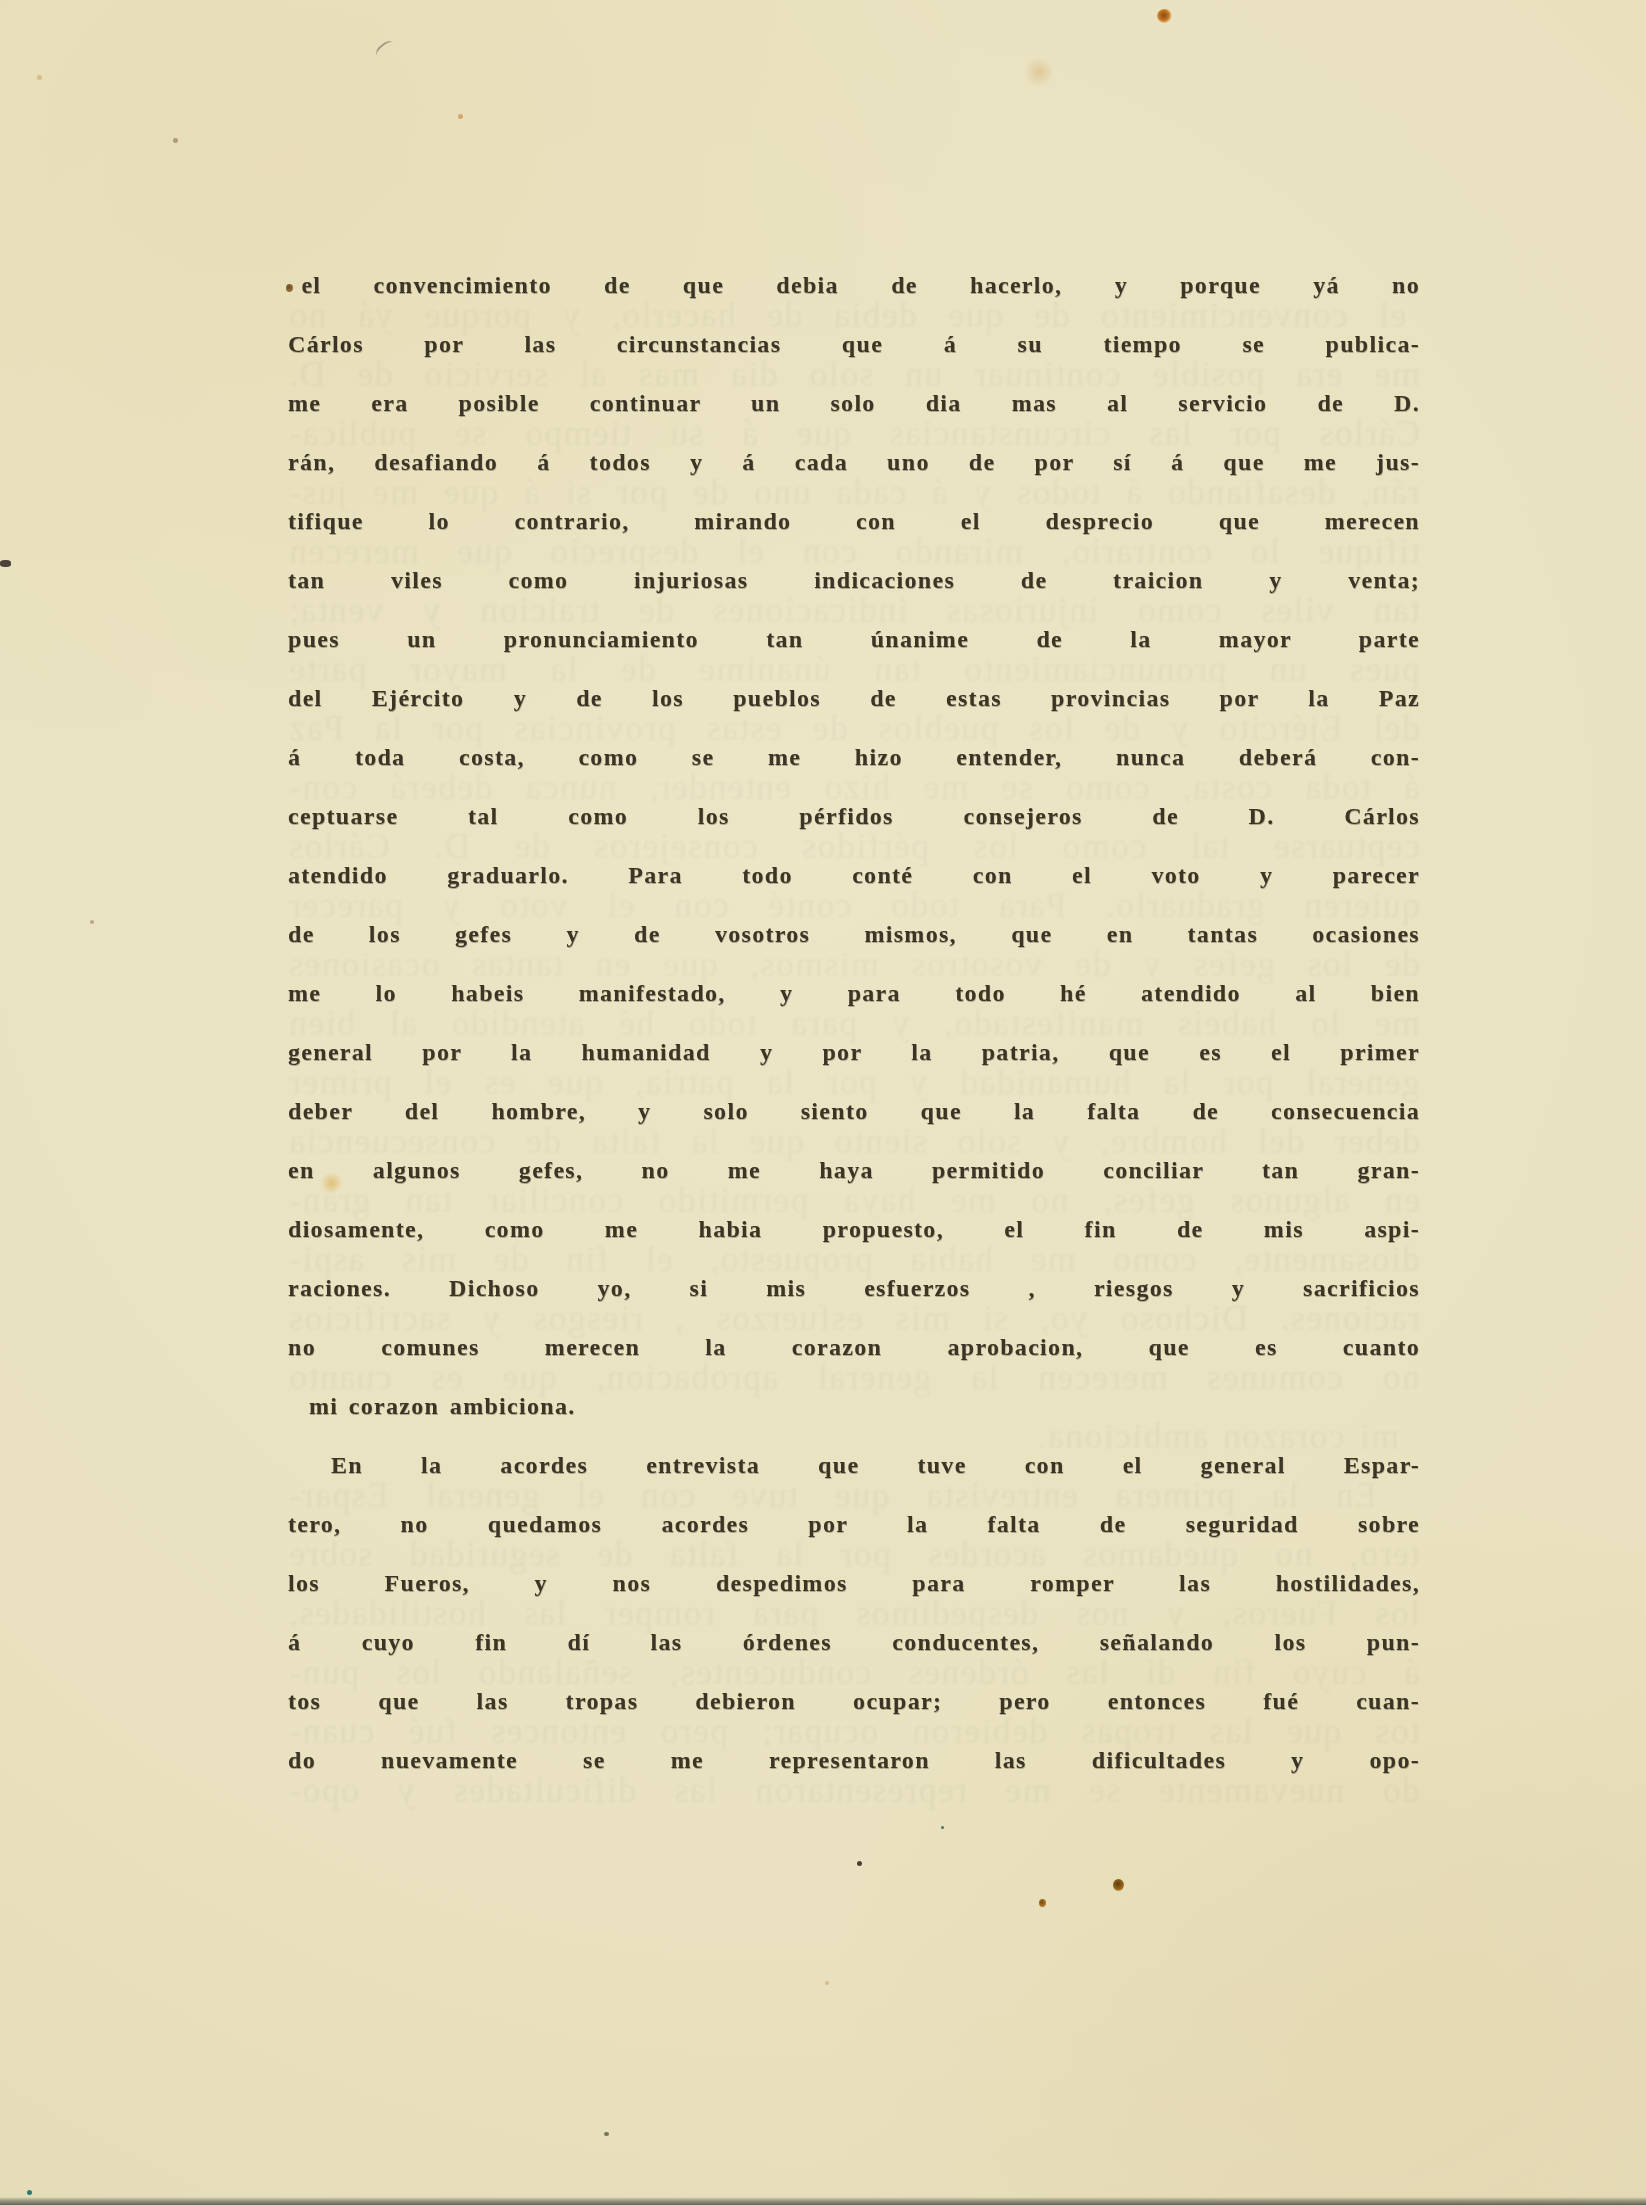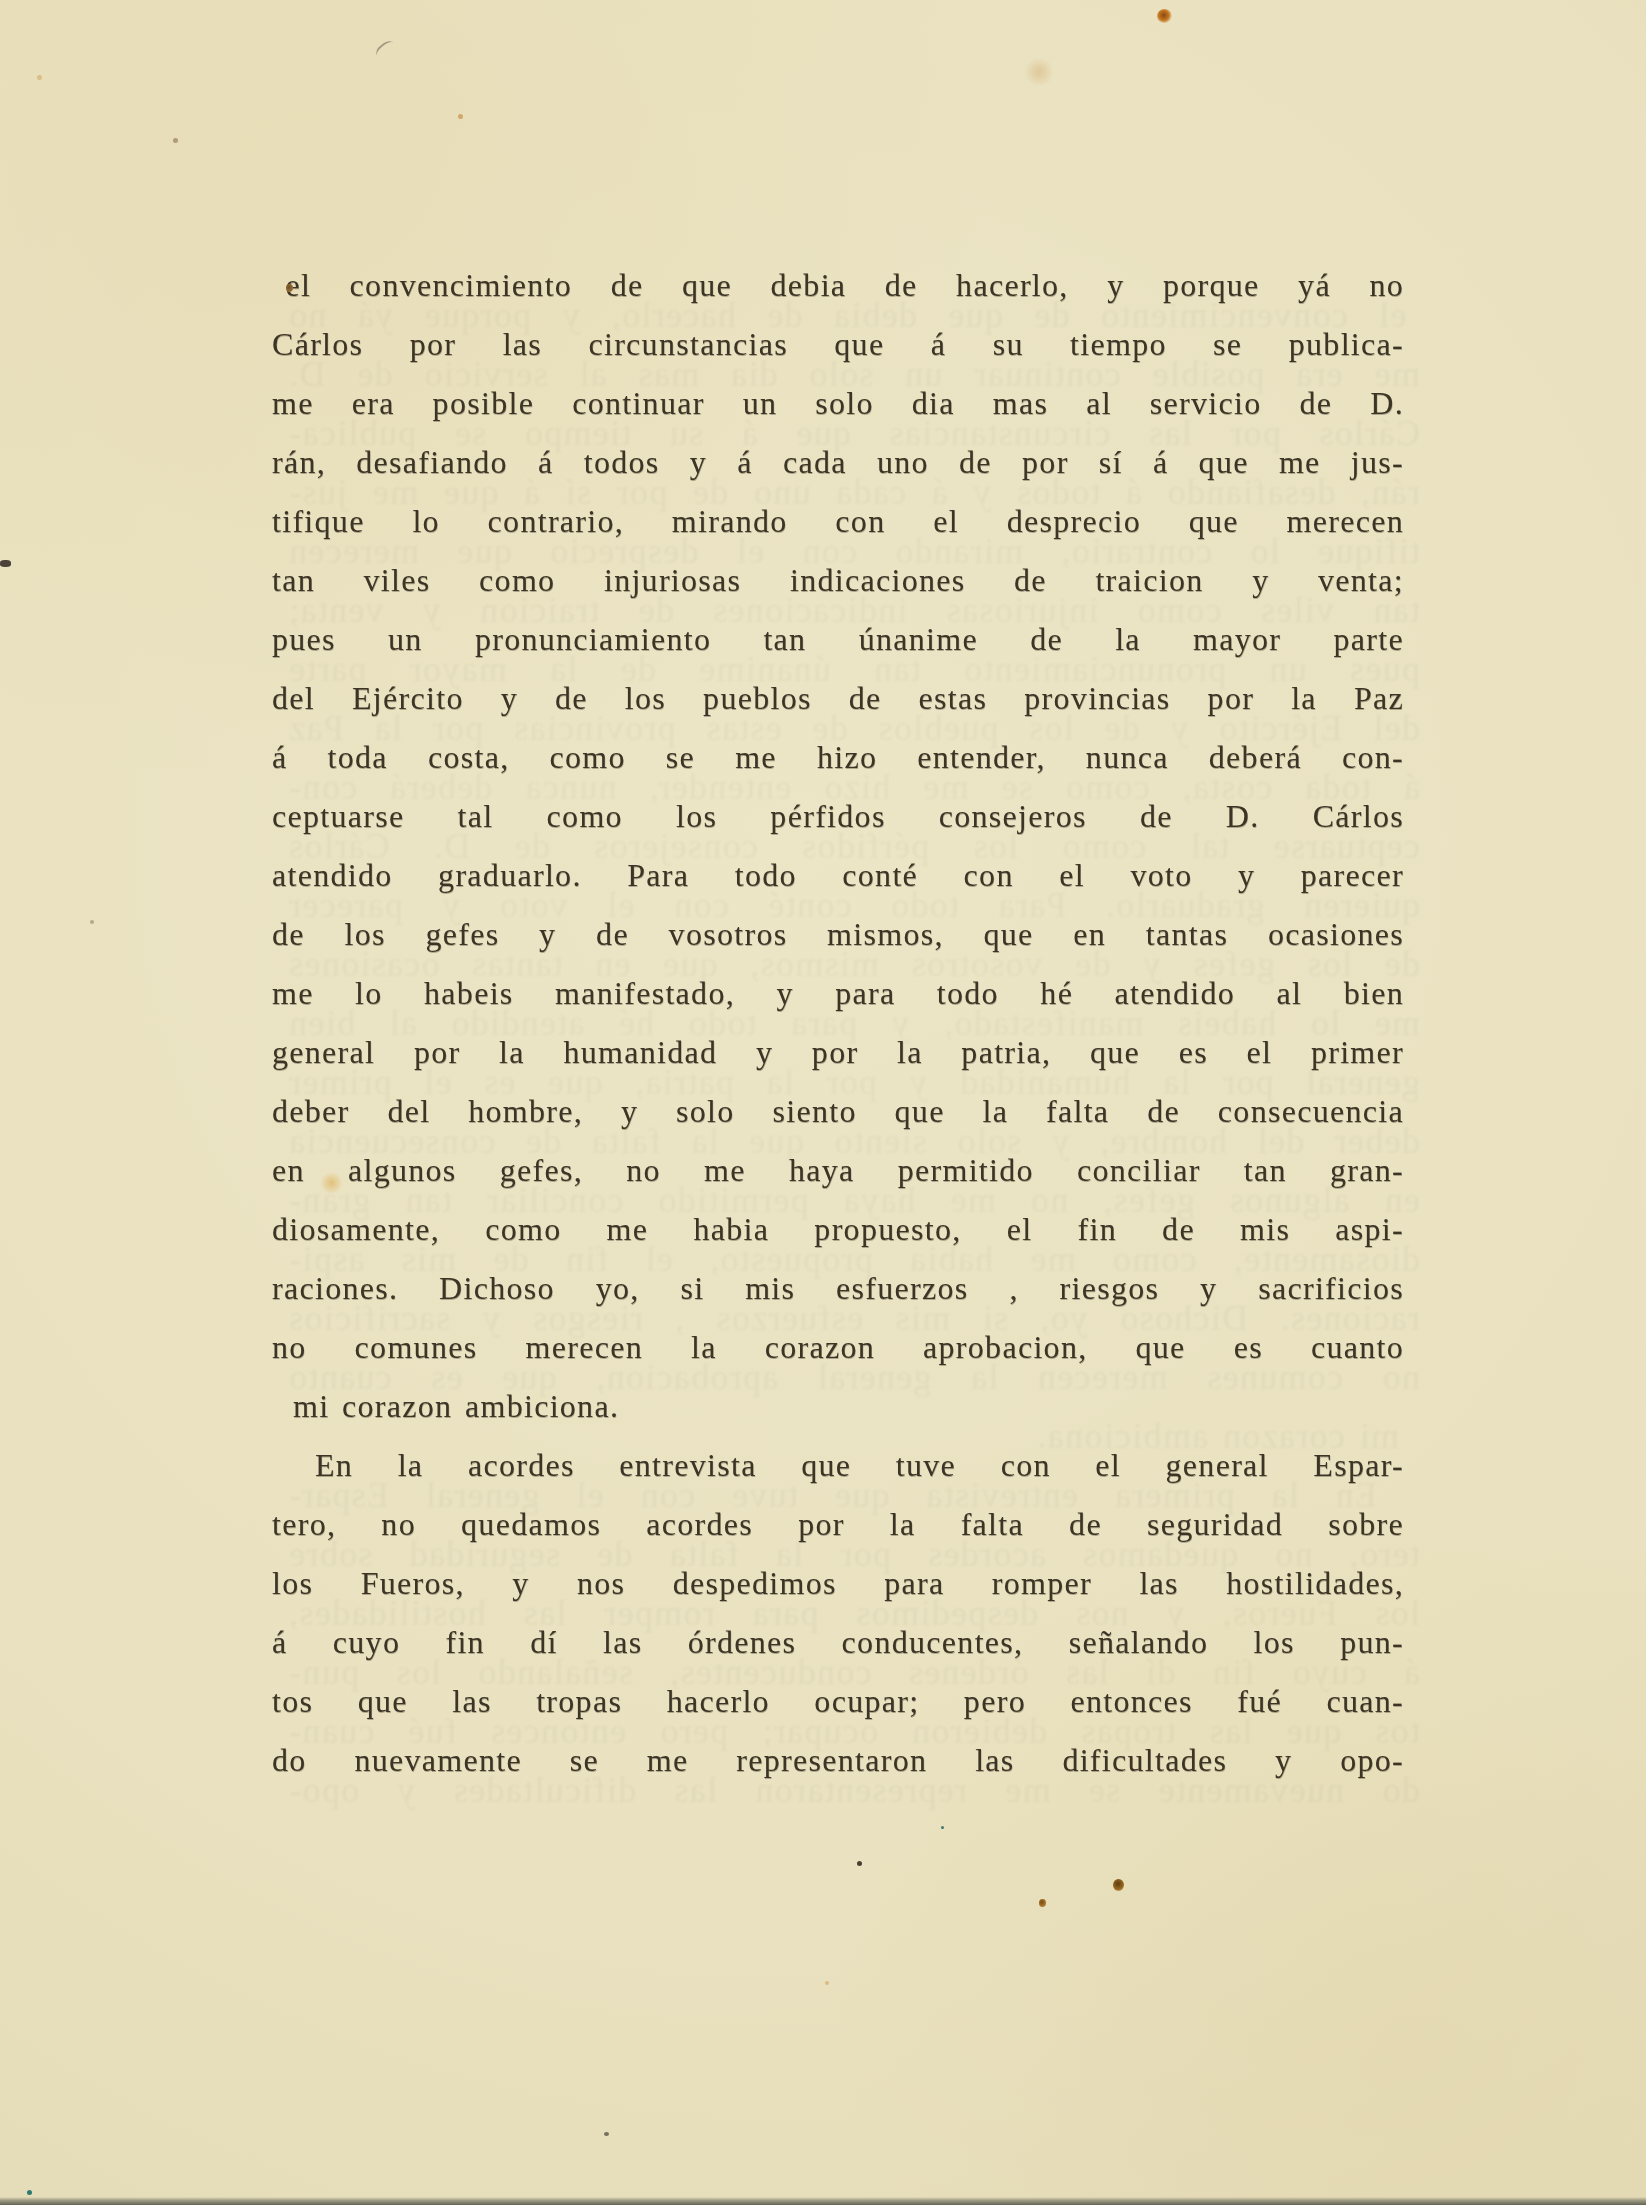--- a/index.html
+++ b/index.html
@@ -10,23 +10,24 @@
   }
   #page{
     position:absolute;inset:0;
     background:
       radial-gradient(60% 40% at 18% 8%, rgba(212,180,110,0.10) 0%, rgba(212,180,110,0) 70%),
       radial-gradient(50% 35% at 85% 92%, rgba(200,170,100,0.10) 0%, rgba(200,170,100,0) 70%),
       radial-gradient(120% 90% at 48% 38%, #ece5c6 0%, #e9e1bf 55%, #e4dbb7 85%, #ddd3ac 100%);
   }
   
   .text-block{
-    position:absolute;left:272px;top:256px;width:1132px;
-    font-size:32px;line-height:59px;color:var(--ink,#3c3425);
+    position:absolute;left:288px;top:256px;width:1132px;
+    font-size:24px;line-height:59px;color:var(--ink,#3c3425);
     text-shadow:0.5px 0.6px 0.4px rgba(60,52,37,0.35);
+    font-weight:bold;
   }
   .line{
     text-align:justify;text-align-last:justify;
     letter-spacing:1.3px;word-spacing:3.3px;
   }
   .line.short{text-align-last:left;margin-left:21px;}
   .line.ind{text-indent:43px;}
   .line.ind-sm{text-indent:13.4px;}
   
   .ghost{
@@ -116,21 +117,21 @@
       <div class="line">diosamente, como me habia propuesto, el fin de mis aspi-</div>
       <div class="line">raciones. Dichoso yo, si mis esfuerzos , riesgos y sacrificios</div>
       <div class="line">no comunes merecen la corazon aprobacion, que es cuanto</div>
       <div class="line short">mi corazon ambiciona.</div>
     </div>
     <div>
       <div class="line ind">En la acordes entrevista que tuve con el general Espar-</div>
       <div class="line">tero, no quedamos acordes por la falta de seguridad sobre</div>
       <div class="line">los Fueros, y nos despedimos para romper las hostilidades,</div>
       <div class="line">á cuyo fin dí las órdenes conducentes, señalando los pun-</div>
-      <div class="line">tos que las tropas hacerlo ocupar; pero entonces fué cuan-</div>
+      <div class="line">tos que las tropas debieron ocupar; pero entonces fué cuan-</div>
       <div class="line">do nuevamente se me representaron las dificultades y opo-</div>
     </div>
   </div>
 
   <div class="speck" id="sp-top-right"></div>
   <div class="speck" id="sp-curve"></div>
   <div class="speck" id="sp-stain-right"></div>
   <div class="speck" id="sp-orange-small"></div>
   <div class="speck" id="sp-small-1"></div>
   <div class="speck" id="sp-orange-left"></div>

